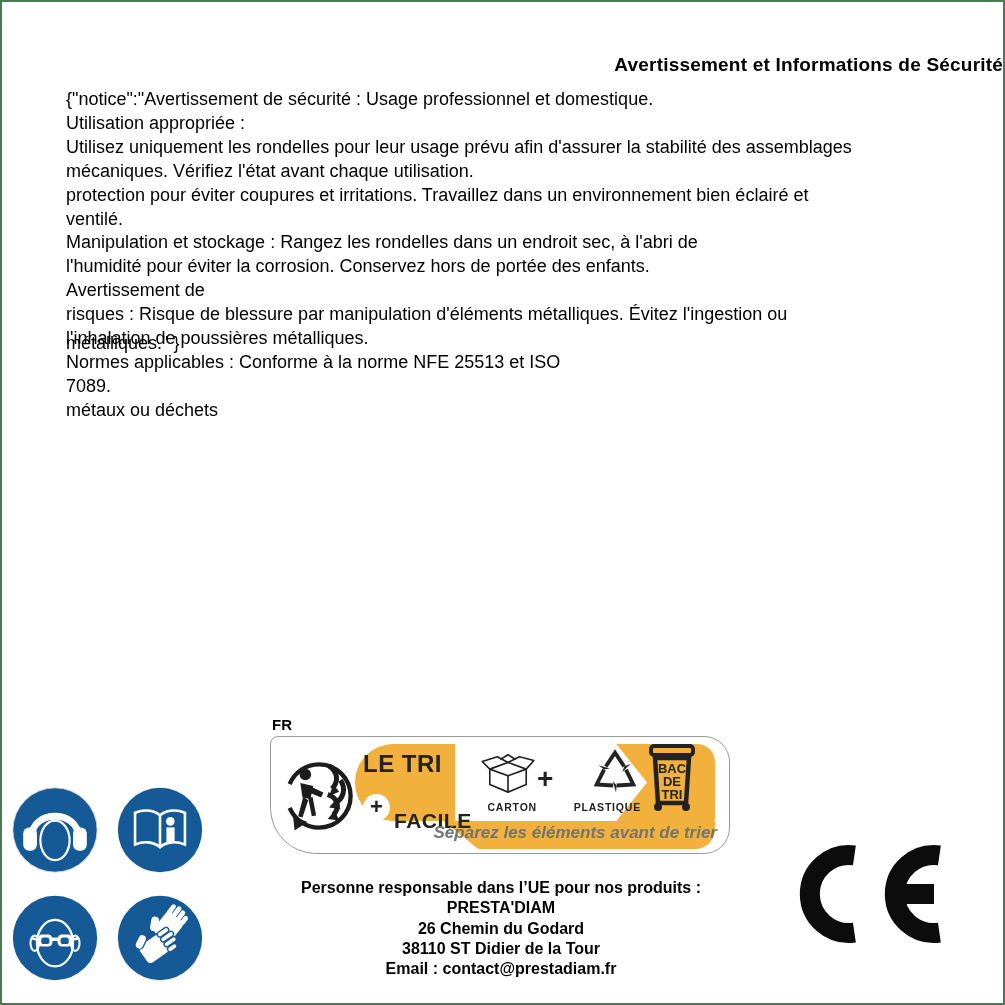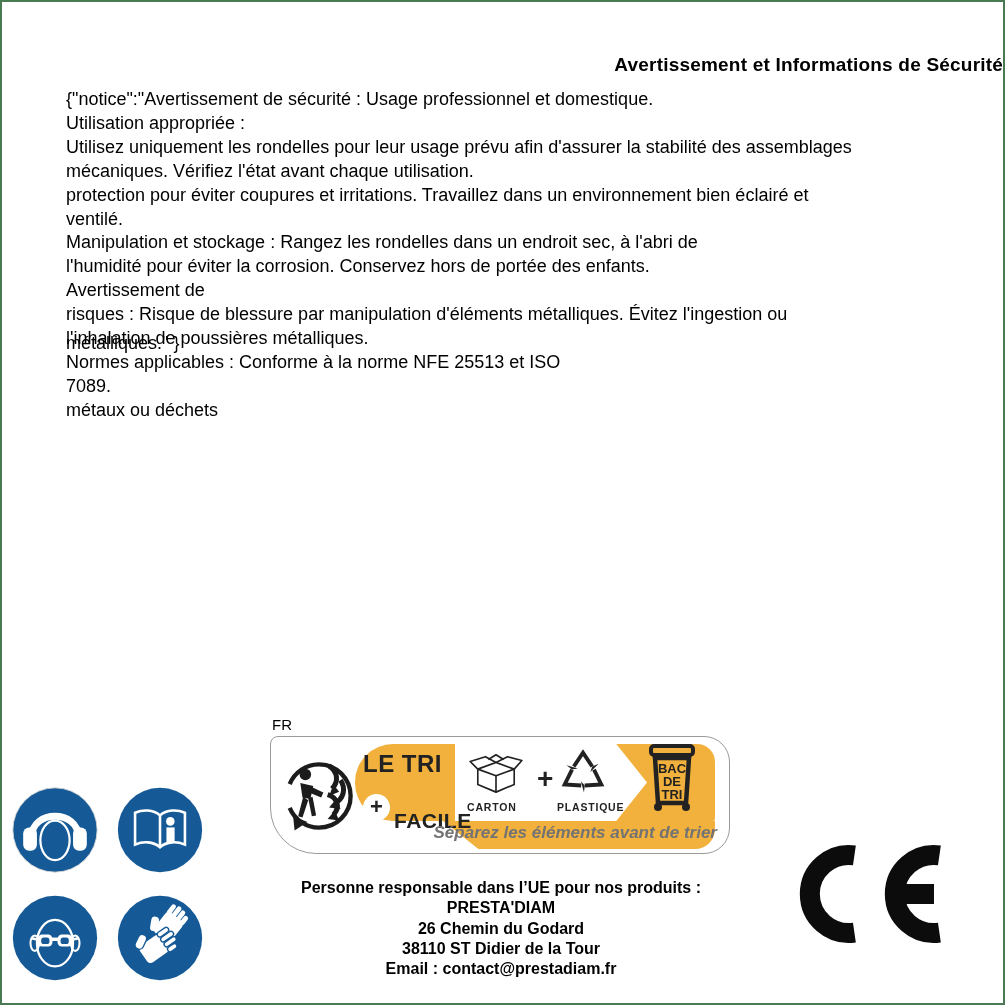--- a/index.html
+++ b/index.html
@@ -26,21 +26,21 @@
   }
   
   .icons {
     position:absolute; left:10px; top:785px;
     display:grid; grid-template-columns:86px 86px; grid-template-rows:86px 86px;
     column-gap:19px; row-gap:22px;
   }
   .icons svg { display:block; }
   
   .triman { position:absolute; left:268px; top:714px; width:462px; }
-  .fr { font-size:15px; font-weight:normal; margin-left:2px; }
+  .fr { font-size:15px; font-weight:bold; margin-left:2px; }
   .tbox {
     position:relative; margin-top:3px; width:460px; height:118px;
     background:#fff; border:1.5px solid #9a9a9a;
     border-radius:8px 26px 26px 46px;
   }
   .yellow-band {
     position:absolute; left:84px; top:7px; width:360px; height:77px;
     background:var(--yellow); border-radius:38px 18px 2px 38px;
   }
   .yellow-strip {
@@ -57,21 +57,21 @@
   .triman-sym { position:absolute; left:12px; top:13px; }
   .brand { position:absolute; left:92px; top:13px; width:96px; color:#222; }
   .brand-l1 { font-size:24px; font-weight:700; letter-spacing:.5px; }
   .brand-l2 { display:flex; align-items:center; margin-top:3px; }
   .plus-badge {
     width:27px; height:27px; border-radius:50%; background:#fff;
     color:#222; font-size:22px; font-weight:800; text-align:center; line-height:25px;
     flex:0 0 auto;
   }
   .brand-facile { font-size:21px; font-weight:800; margin-left:4px; letter-spacing:.5px;margin-top:28px; }
-  .mat { position:absolute; top:12px; text-align:left; color:#222; }
+  .mat { position:absolute; top:12px; text-align:right; color:#222; }
   .mat-carton { left:196px; width:70px; }
   .mat-plast  { left:286px; width:84px; }
   .mat-label { font-size:10.5px; font-weight:bold; letter-spacing:.8px; margin-top:2px; }
   .mat-plus { position:absolute; left:266px; top:26px; font-size:28px; font-weight:800; color:#222; }
   .bin { position:absolute; left:374px; top:5px;text-decoration:underline; }
   .tagline {
     position:absolute; right:12px; top:86px;
     font-size:17px; font-weight:bold; font-style:italic; color:#737373; white-space:nowrap;
   }
   

